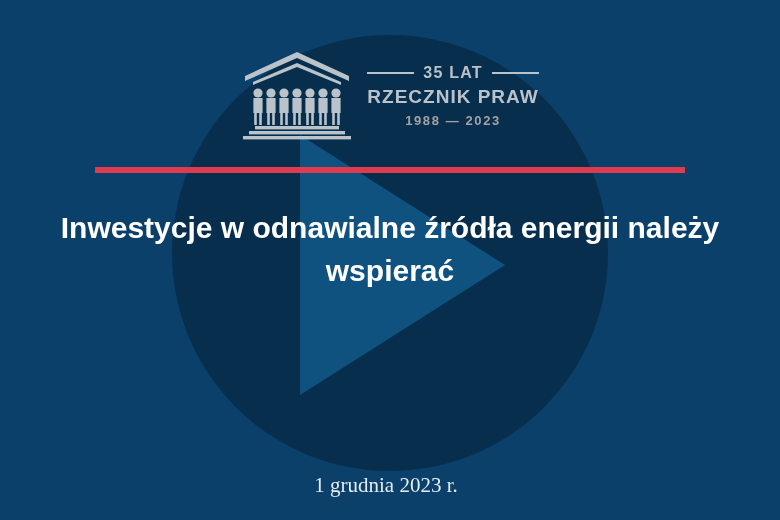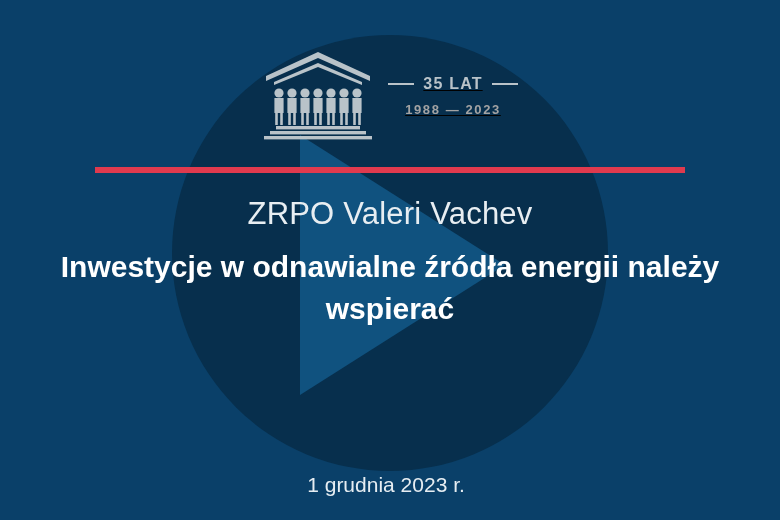--- a/index.html
+++ b/index.html
@@ -31,21 +31,20 @@
   #logo-block {
     position: absolute;
     left: 0;
     top: 46px;
     width: 780px;
     height: 100px;
     display: flex;
     align-items: center;
     justify-content: center;
     z-index: 3;
-    text-decoration: underline;
   }
   #logo-mark {
     width: 112px;
     height: 92px;
     flex: 0 0 auto;
     margin-right: 14px;
   }
   #logo-mark svg { display: block; }
 
   #logo-words {
@@ -134,20 +133,21 @@
   #date-line {
     position: absolute;
     left: 0;
     top: 473px;
     width: 772px;
     text-align: center;
     color: #e6edf2;
     font-size: 21px;
     font-weight: normal;
     z-index: 3;
+    font-family: Liberation Serif, serif;
   }
 </style>
 </head>
 <body>
 
 <div id="stage">
 
   <div id="play-overlay">
     <svg width="780" height="520" viewBox="0 0 780 520" aria-hidden="true">
       <circle cx="390" cy="253" r="218" fill="#072f4d"></circle>
@@ -213,27 +213,27 @@
         <rect x="2" y="86" width="108" height="3.4" fill="#b9c3c9"></rect>
       </svg>
     </div>
 
     <div id="logo-words">
       <div class="logo-anniv-row">
         <span class="logo-rule"></span>
         <span class="logo-anniv-text">35 LAT</span>
         <span class="logo-rule"></span>
       </div>
+      <div class="logo-name-line">RZECZNIK PRAW</div>
       <div class="logo-years">1988 — 2023</div>
     </div>
 
   </div>
 
   <div id="red-divider"></div>
 
   <div id="text-block">
-    <div id="speaker-line">ZRPO Valeri Vachev</div>
     <div id="headline">Inwestycje w odnawialne źródła energii należy wspierać</div>
   </div>
 
   <div id="date-line">1 grudnia 2023 r.</div>
 
 </div>
 
 </body></html>

